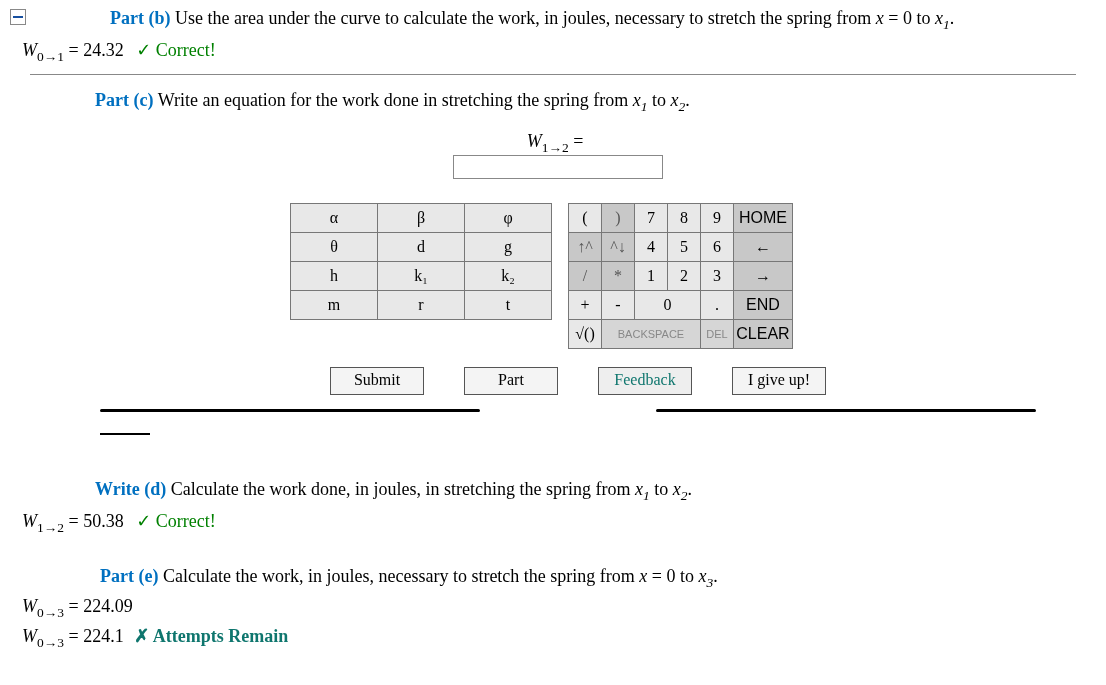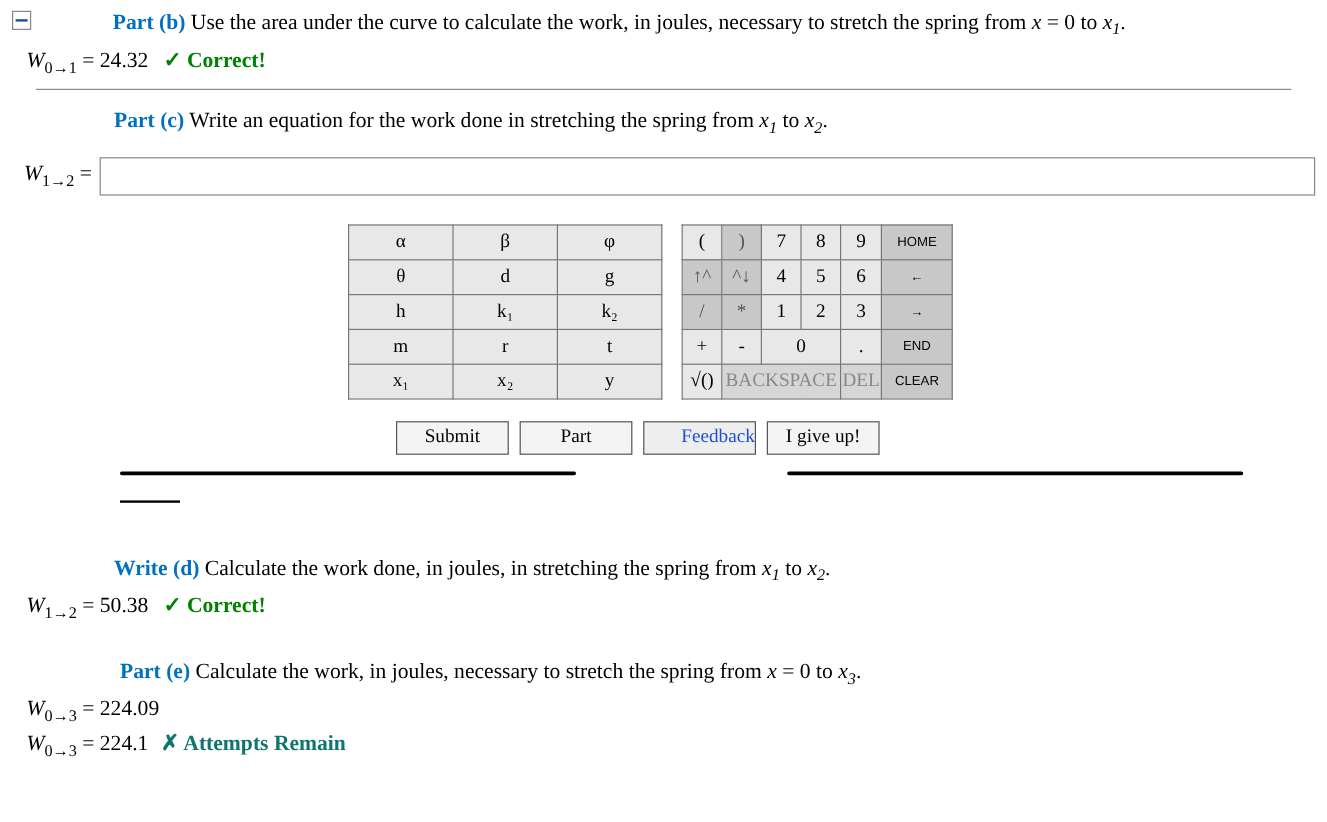--- a/index.html
+++ b/index.html
@@ -21,21 +21,21 @@
   .prompt-c { padding-left: 85px; margin-top:15px;}
   .prompt-d { padding-left: 85px; }
   .prompt-e { padding-left: 90px; margin-top: 12px; }
   .answer-line {
     font-style: italic;
     padding-left: 12px;
     margin-bottom: 4px;
   }
   .correct {
     color: #008000;
-    font-weight: bold;
+    font-weight: normal;
     font-style: normal;
     margin-left: 8px;
   }
   .correct::before {
     content: "✓ ";
   }
   .attempts {
     color: #0f766e;
     font-weight: bold;
     font-style: normal;
@@ -48,20 +48,21 @@
   hr.sep {
     border: none;
     border-top: 1px solid #888;
     margin: 10px 20px 14px 20px;
   }
   .eq-row {
     display: flex;
     align-items: center;
     padding-left: 10px;
     margin-top: 16px;
+    flex-direction: column;
   }
   .eq-row .lhs {
     font-style: italic;
     white-space: nowrap;
     padding-right: 6px;
   }
   .eq-input {
     flex: 1;
     height: 26px;
     border: 1px solid #888;
@@ -84,44 +85,43 @@
     background: #e8e8e8;
     text-align: center;
     vertical-align: middle;
     font-family: "Times New Roman", serif;
     font-size: 16px;
     height: 26px;
     cursor: pointer;
   }
   table.pad.vars td { width: 84px; }
   table.pad.nums td { width: 30px; }
-  table.pad.nums td.home { width: 56px; background:#c8c8c8; font-size:11px; font-family:Arial,sans-serif;}
+  table.pad.nums td.home { width: 56px; background:#c8c8c8; font-size:16px; font-family:Arial,sans-serif;}
   table.pad.nums td.gray { background:#c8c8c8; color:#555;}
-  table.pad.nums td.small { font-size:16px; font-family:Liberation Serif, serif; color:#888; background:#d6d6d6;}
+  table.pad.nums td.small { font-size:11px; font-family:Liberation Sans, sans-serif; color:#888; background:#d6d6d6;}
   .btn-row {
     margin: 18px 0 0 320px;
     display: flex;
-    gap: 9px;
+    gap: 40px;
   }
   .btn {
     border: 1px solid #555;
     background: #f4f4f4;
     font-family: "Times New Roman", serif;
     font-size: 16px;
     width: 92px;
     height: 26px;
     text-align: center;
     line-height: 24px;
     cursor: pointer;
   }
   .btn.disabled {
-    color: #1d4ed8;
+    color: #0f766e;
     background: #eee;
     cursor: default;
-    text-align: right;
   }
   .shadow-bar {
     margin: 8px 0 60px 0;
     height: 14px;
     position: relative;
   }
   .shadow-bar::before, .shadow-bar::after {
     content:"";
     position:absolute;
     top:6px;
@@ -148,21 +148,21 @@
     position:relative;
     vertical-align:top;
     margin-top:3px;
   }
   .minus-icon::after{
     content:"";
     position:absolute;
     left:2px; right:2px; top:6px;
     height:2px; background:#1850a0;
   }
-  .top-row{display:flex;align-items:flex-start;gap:8px;}
+  .top-row{display:flex;align-items:flex-start;gap:24px;}
   .std{font-style:normal;}
   .ital{font-style:italic;}
 </style>
 </head>
 <body>
 
 <div class="top-row">
   <span class="minus-icon"></span>
   <div class="prompt-line prompt-b" style="padding-left:60px;">
     <span class="part-label">Part (b)</span><span>  Use the area under the curve to calculate the work, in joules, necessary to stretch the spring from </span><span class="ital">x</span><span> = 0 to </span><span class="ital">x</span><span class="sub ital">1</span><span>.</span>
@@ -201,25 +201,20 @@
         </tr>
     <tr>
           <td>h</td>
           <td>k₁</td>
           <td>k₂</td>
         </tr>
     <tr>
           <td>m</td>
           <td>r</td>
           <td>t</td>
-        </tr>
-    <tr>
-          <td>x₁</td>
-          <td>x₂</td>
-          <td>y</td>
         </tr>
   </tbody>
     </table>
 
   <table class="pad nums">
     <tbody>
         <tr>
       <td>(</td>
       <td class="gray">)</td>
       <td>7</td>

